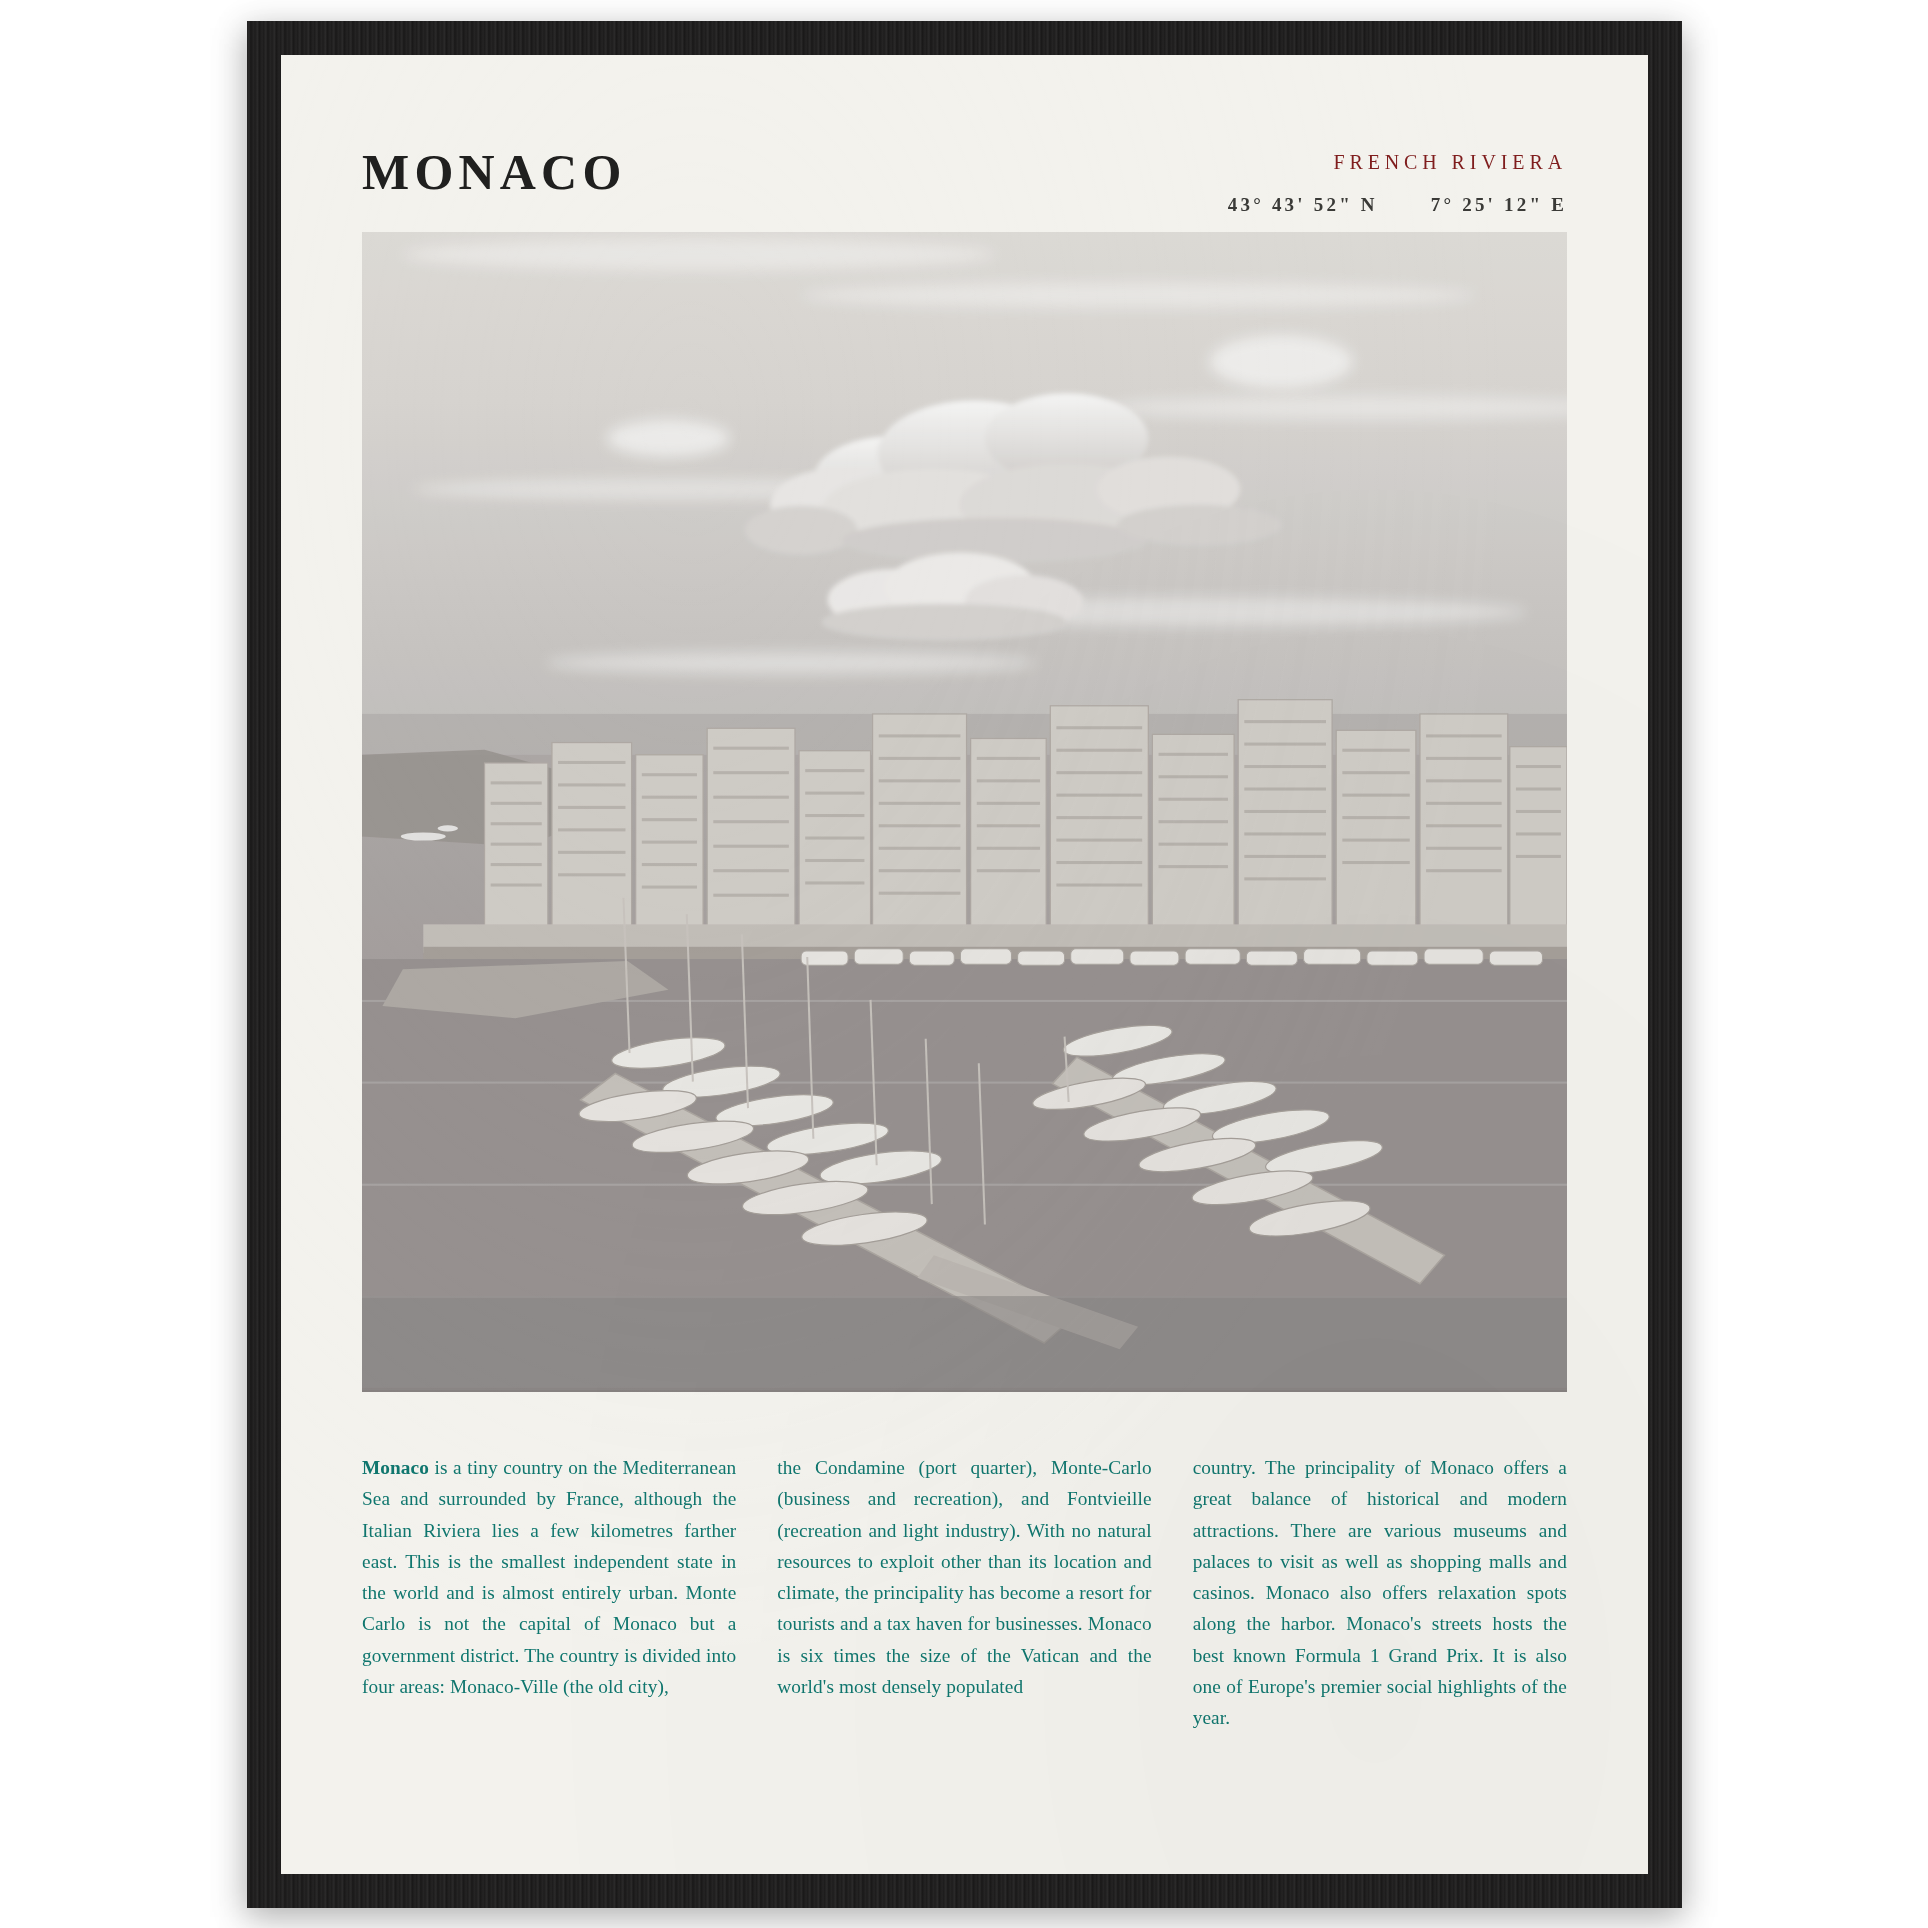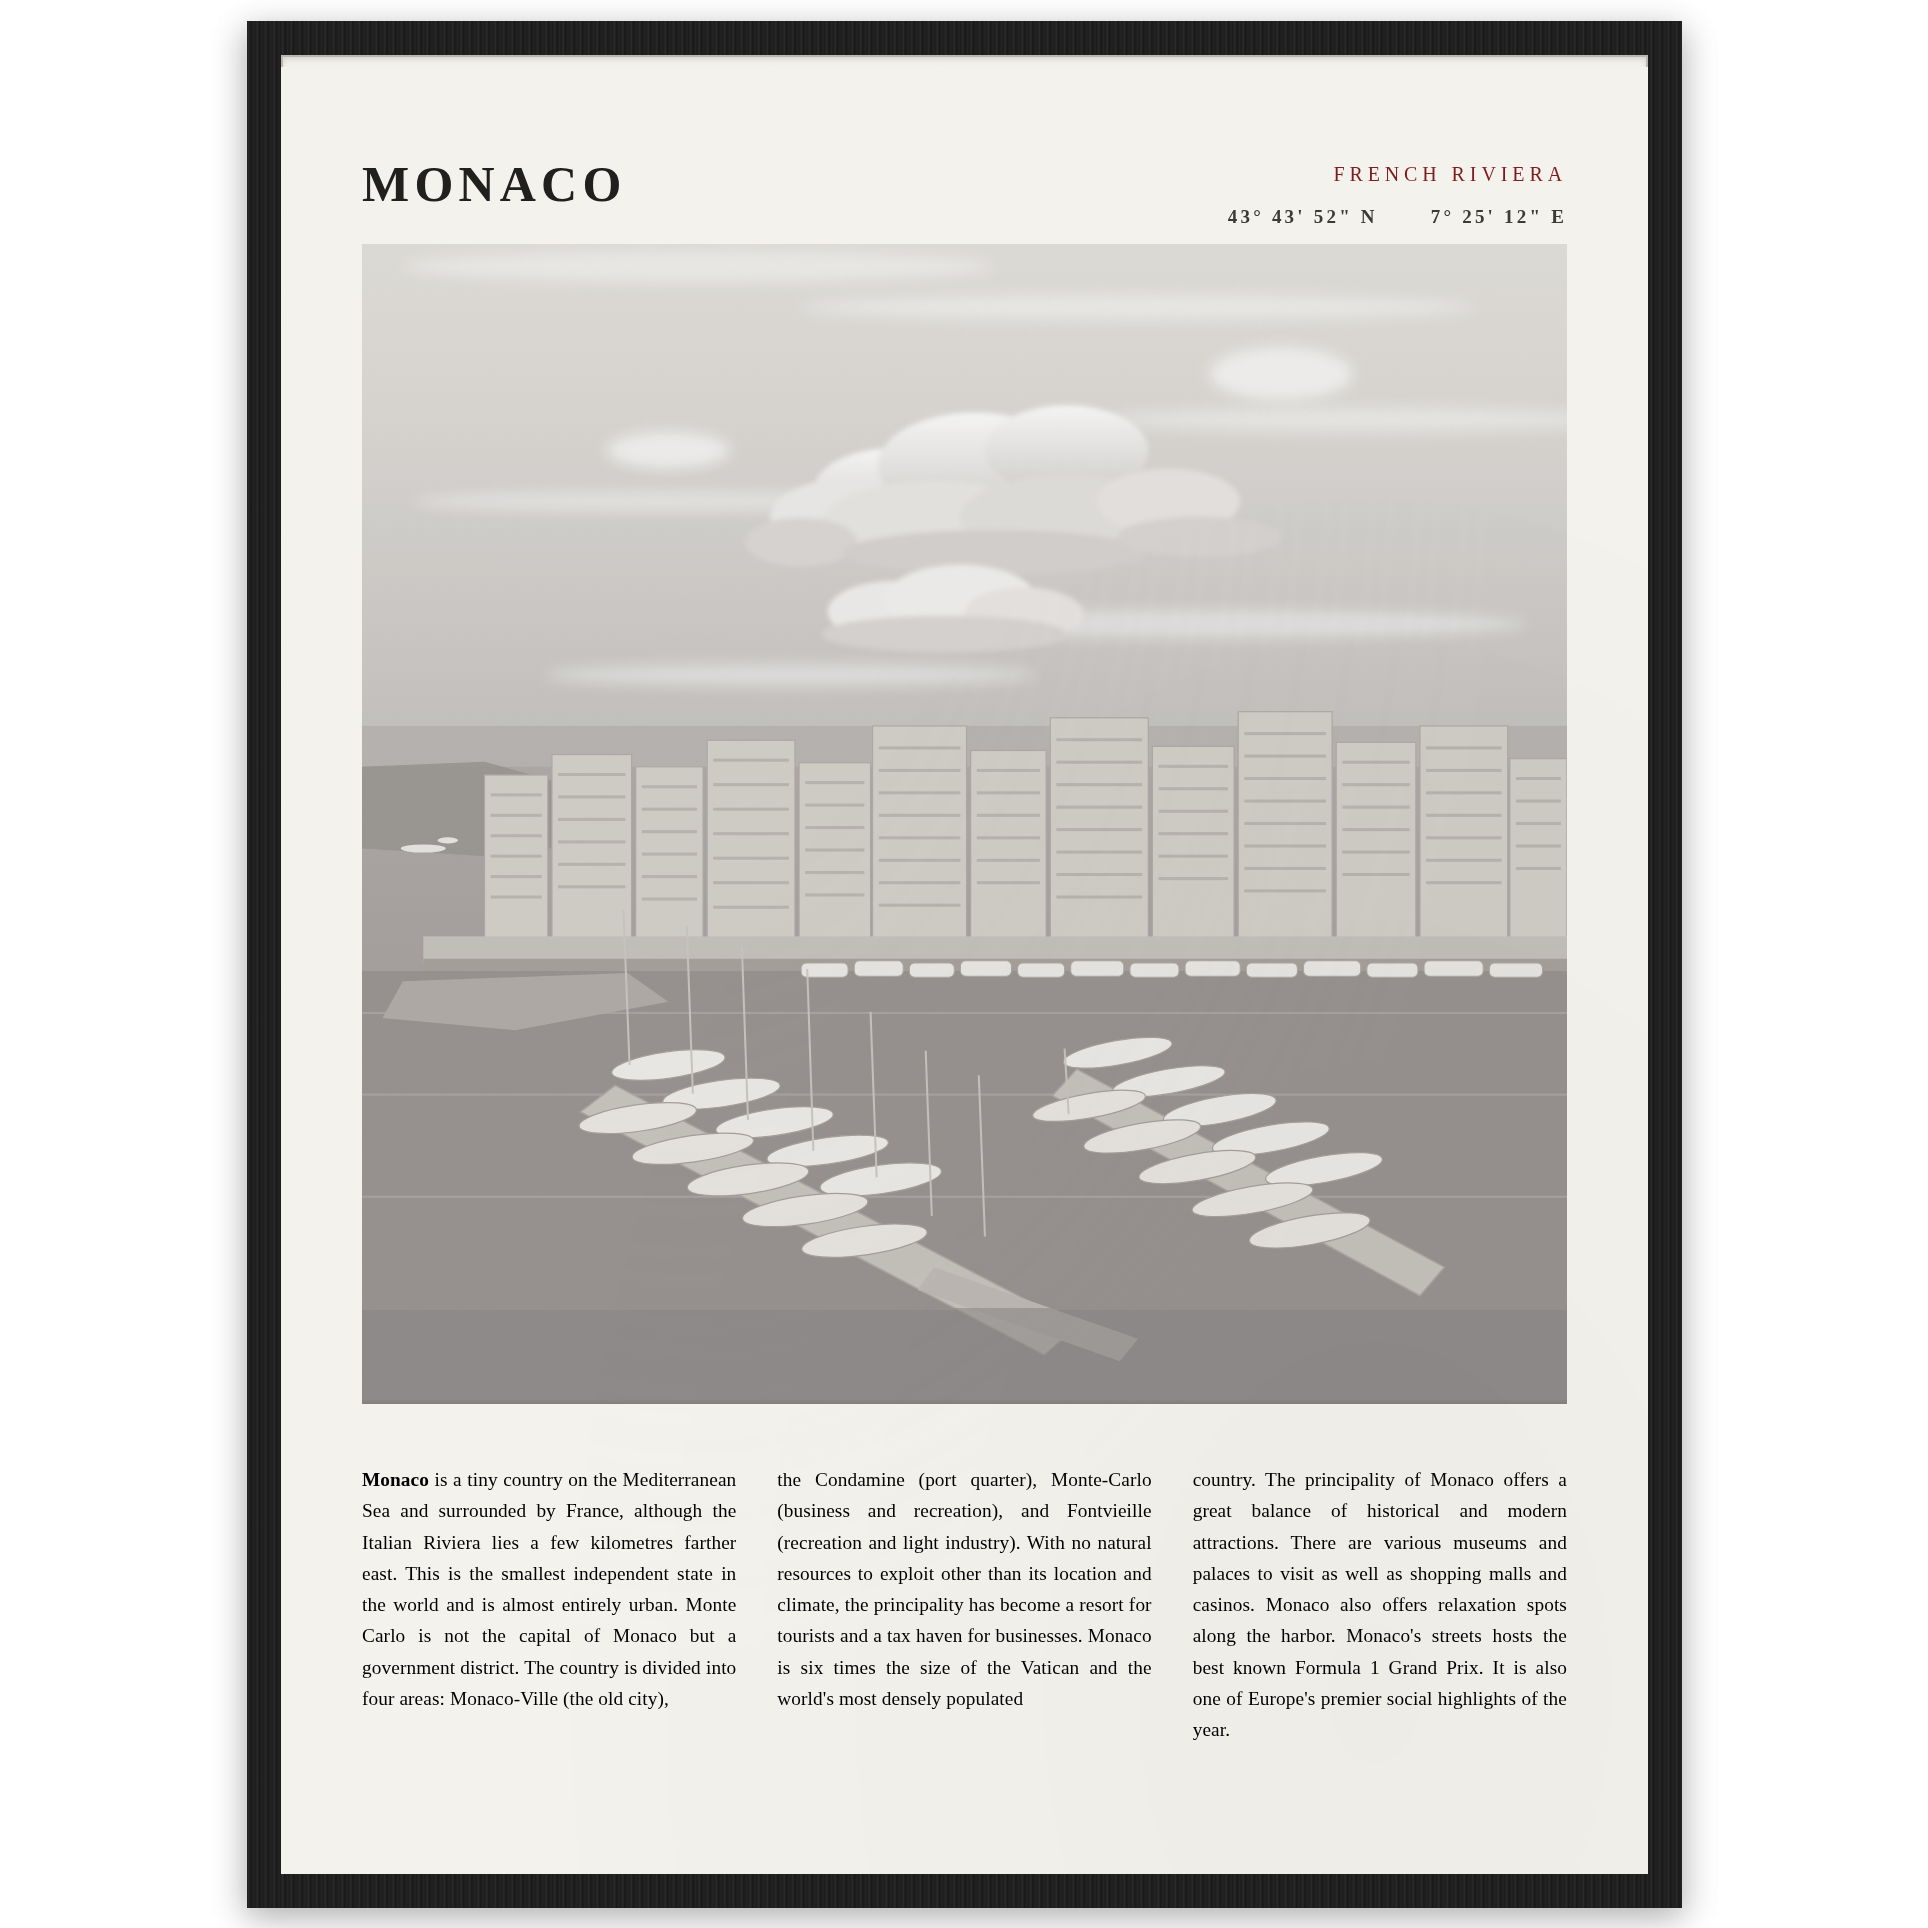--- a/index.html
+++ b/index.html
@@ -55,21 +55,20 @@
   
   .poster {
     position: absolute;
     left: 0;
     top: 0;
     right: 0;
     bottom: 0;
     background: #f3f2ed;
     padding: 9px;
     overflow: hidden;
-    margin-top: 12px;
   }
 
   .poster-inner {
     position: absolute;
     left: 81px;
     right: 81px;
     top: 90px;
     bottom: 90px;
   }
 
@@ -134,21 +133,21 @@
     top: 1307px;
     display: flex;
     gap: 41px;
   }
 
   .col {
     flex: 1 1 0;
     font-family: "Liberation Serif", serif;
     font-size: 19.3px;
     line-height: 1.62;
-    color: #000000;
+    color: #0f766e;
     text-align: justify;
     -webkit-hyphens: auto;
     hyphens: auto;
     letter-spacing: 0.1px;
   }
 
   .col b { font-weight: 700; }
 
   
   .paper-grain {

